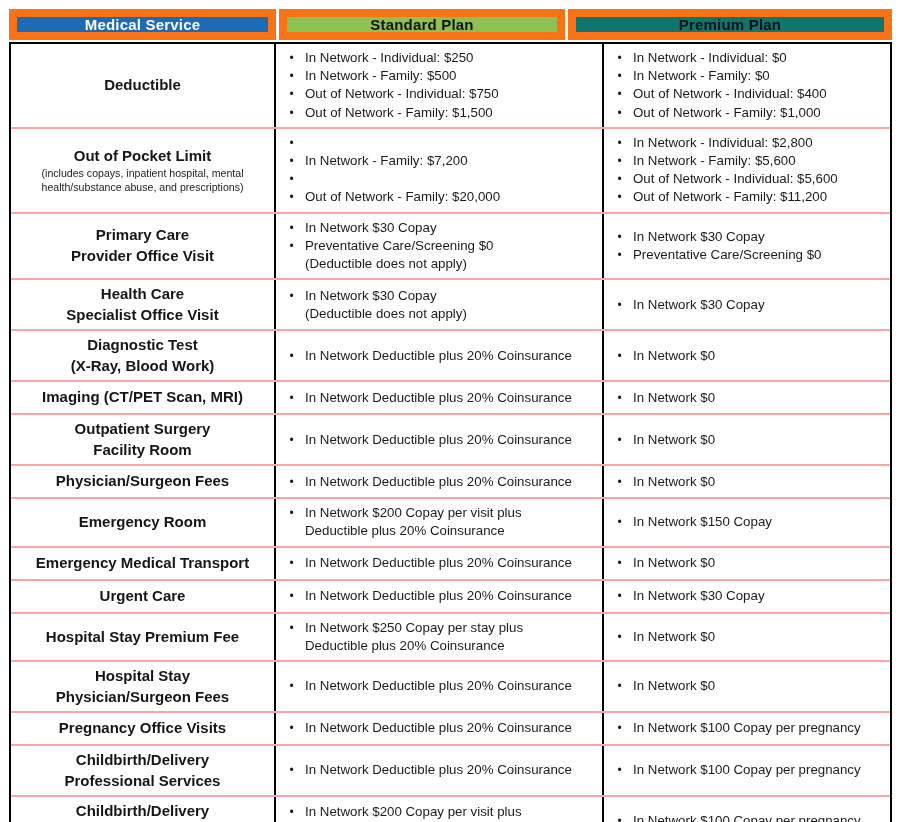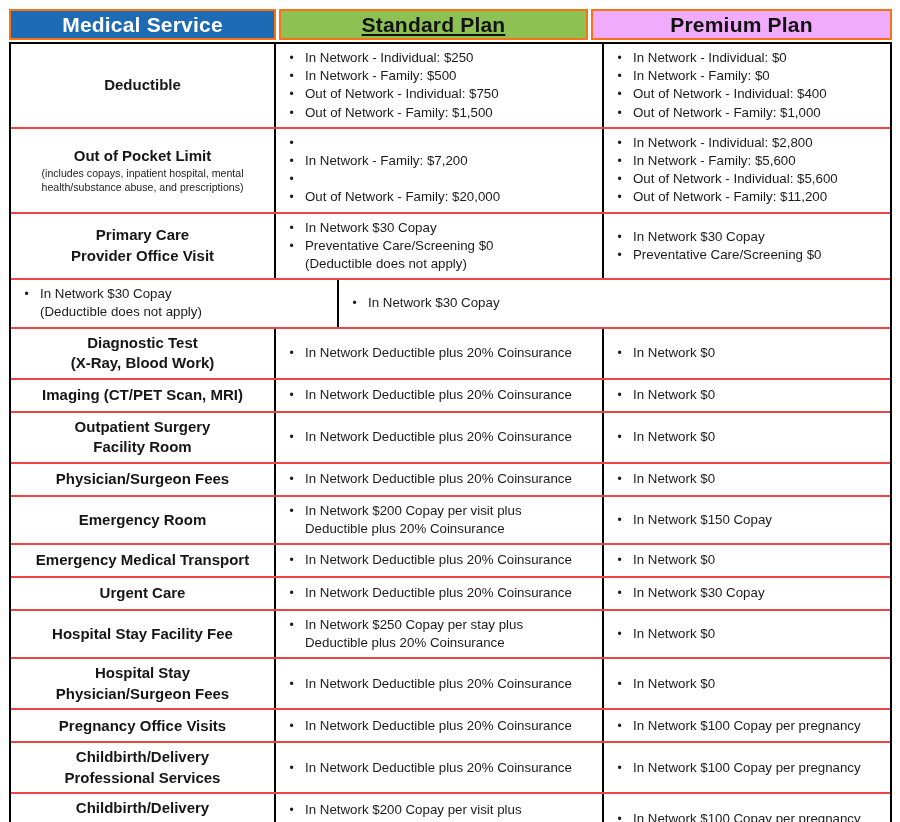--- a/index.html
+++ b/index.html
@@ -9,33 +9,33 @@
     color: #1b1b1b;
     overflow: hidden;
   }
   .canvas { box-sizing: border-box; width: 900px; height: 822px; padding: 9px 8px 10px 9px; }
 
   
   .header-row { display: flex; gap: 3px; margin-bottom: 2px; }
   .hcell {
     box-sizing: border-box;
     height: 31px;
-    border: 2px solid #f97316;
+    border: 8px solid #f97316;
     display: flex; align-items: center; justify-content: center;
-    font-size: 21px; font-weight: bold;
+    font-size: 15px; font-weight: bold;
     letter-spacing: 0.2px;
   }
   .hc0 { width: 267px; }
-  .hc1 { width: 309px; text-decoration: underline; }
+  .hc1 { width: 286px; }
   .hc2 { flex: 1; }
 
   
   .tbody { border: 2px solid #000000; }
   .trow { display: flex; }
-  .trow + .trow { border-top: 2px solid #ef4444; }
+  .trow + .trow { border-top: 2px solid #fca5a5; }
   .cell { box-sizing: border-box; min-height: 31px; }
   .svc {
     width: 265px; border-right: 2px solid #000000;
     display: flex; flex-direction: column; justify-content: center; align-items: center;
     text-align: center; padding: 4px 2px;
   }
   .svc-line { font-size: 15px; font-weight: bold; line-height: 20.5px; color: #161616; }
   .svc-note { font-size: 10.6px; font-weight: normal; line-height: 13.5px; color: #222222; margin-top: 1px; }
   .plan {
     display: flex; flex-direction: column; justify-content: center;
@@ -48,21 +48,21 @@
   .bline.cont { padding-left: 19px; }
   .btext { white-space: nowrap; }
 </style>
 </head>
 <body>
 
 <div class="canvas">
   <div class="header-row">
     <div class="hcell hc0" style="background: rgb(29, 107, 181); color: rgb(255, 255, 255);">Medical Service</div>
     <div class="hcell hc1" style="background: rgb(141, 193, 83); color: rgb(18, 18, 18);">Standard Plan</div>
-    <div class="hcell hc2" style="background: #f0abfc; color: rgb(18, 18, 18);">Premium Plan</div>
+    <div class="hcell hc2" style="background: #0f766e; color: rgb(18, 18, 18);">Premium Plan</div>
   </div>
   <div class="tbody" id="tbody">
       <div class="trow">
         <div class="cell svc">
           <div class="svc-line">Deductible</div>
         </div>
         <div class="cell plan standard">
           <div class="bline">
             <div class="bullet">•</div>
             <div class="btext">In Network - Individual: $250</div>
@@ -162,20 +162,24 @@
             <div class="bullet">•</div>
             <div class="btext">In Network $30 Copay</div>
           </div>
           <div class="bline">
             <div class="bullet">•</div>
             <div class="btext">Preventative Care/Screening $0</div>
           </div>
         </div>
       </div>
       <div class="trow">
+        <div class="cell svc">
+          <div class="svc-line">Health Care</div>
+          <div class="svc-line">Specialist Office Visit</div>
+        </div>
         <div class="cell plan standard">
           <div class="bline">
             <div class="bullet">•</div>
             <div class="btext">In Network $30 Copay</div>
           </div>
           <div class="bline cont">
             <div class="btext">(Deductible does not apply)</div>
           </div>
         </div>
         <div class="cell plan premium">
@@ -304,21 +308,21 @@
         </div>
         <div class="cell plan premium">
           <div class="bline">
             <div class="bullet">•</div>
             <div class="btext">In Network $30 Copay</div>
           </div>
         </div>
       </div>
       <div class="trow">
         <div class="cell svc">
-          <div class="svc-line">Hospital Stay Facility Fee</div>
+          <div class="svc-line">Hospital Stay Premium Fee</div>
         </div>
         <div class="cell plan standard">
           <div class="bline">
             <div class="bullet">•</div>
             <div class="btext">In Network $250 Copay per stay plus</div>
           </div>
           <div class="bline cont">
             <div class="btext">Deductible plus 20% Coinsurance</div>
           </div>
         </div>

